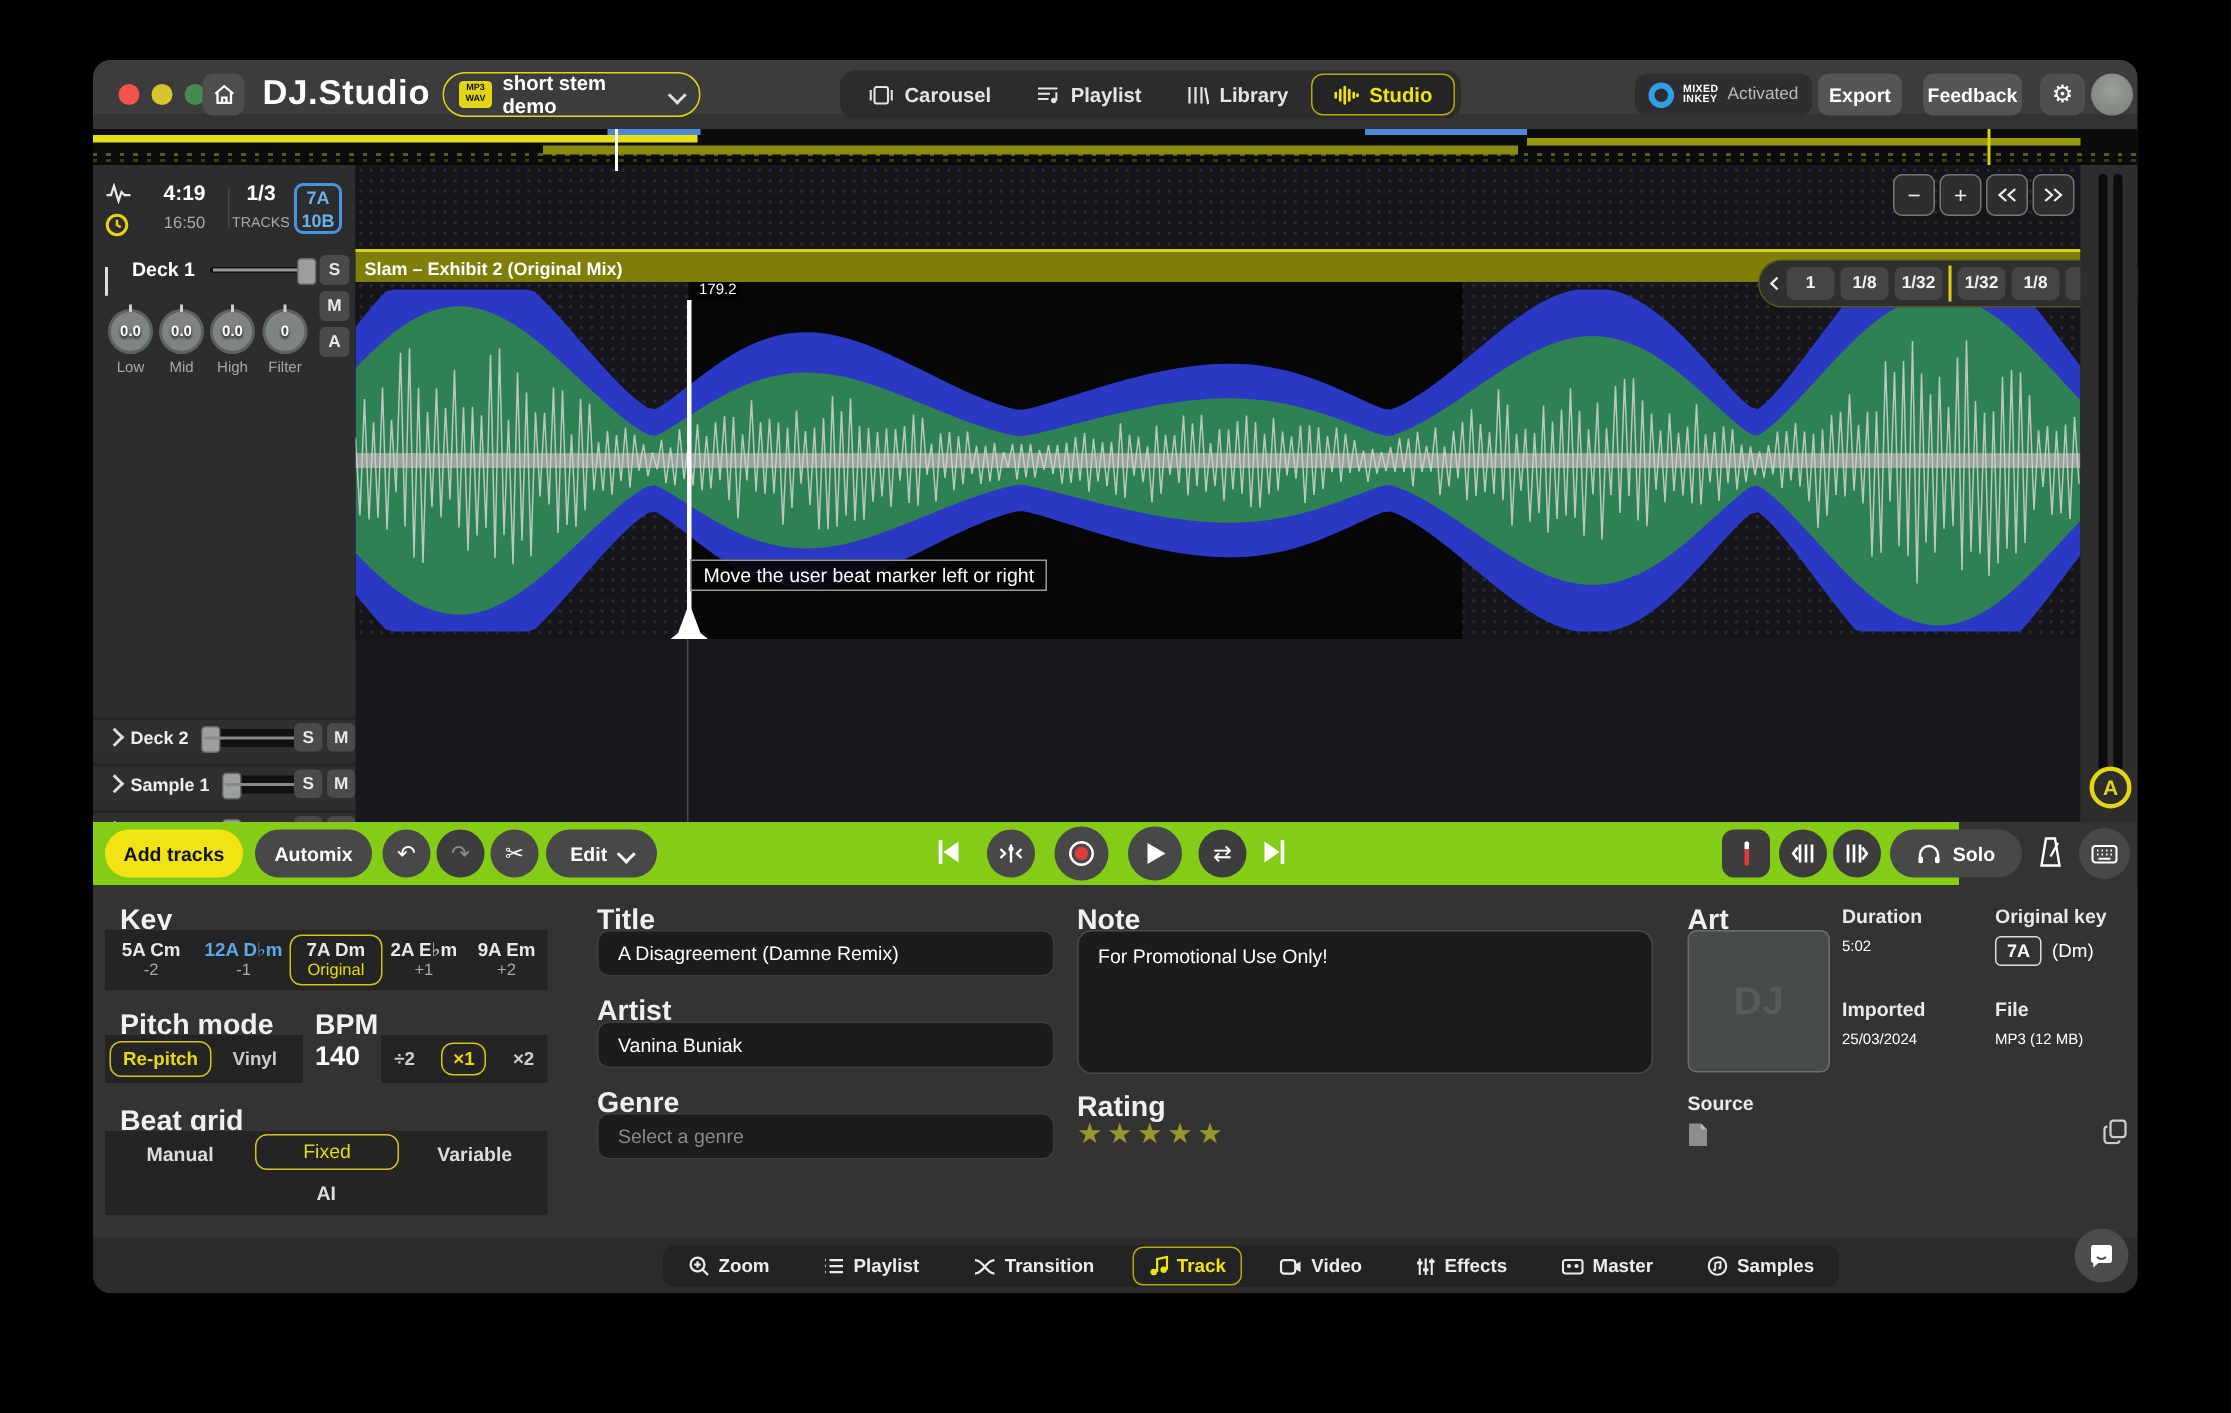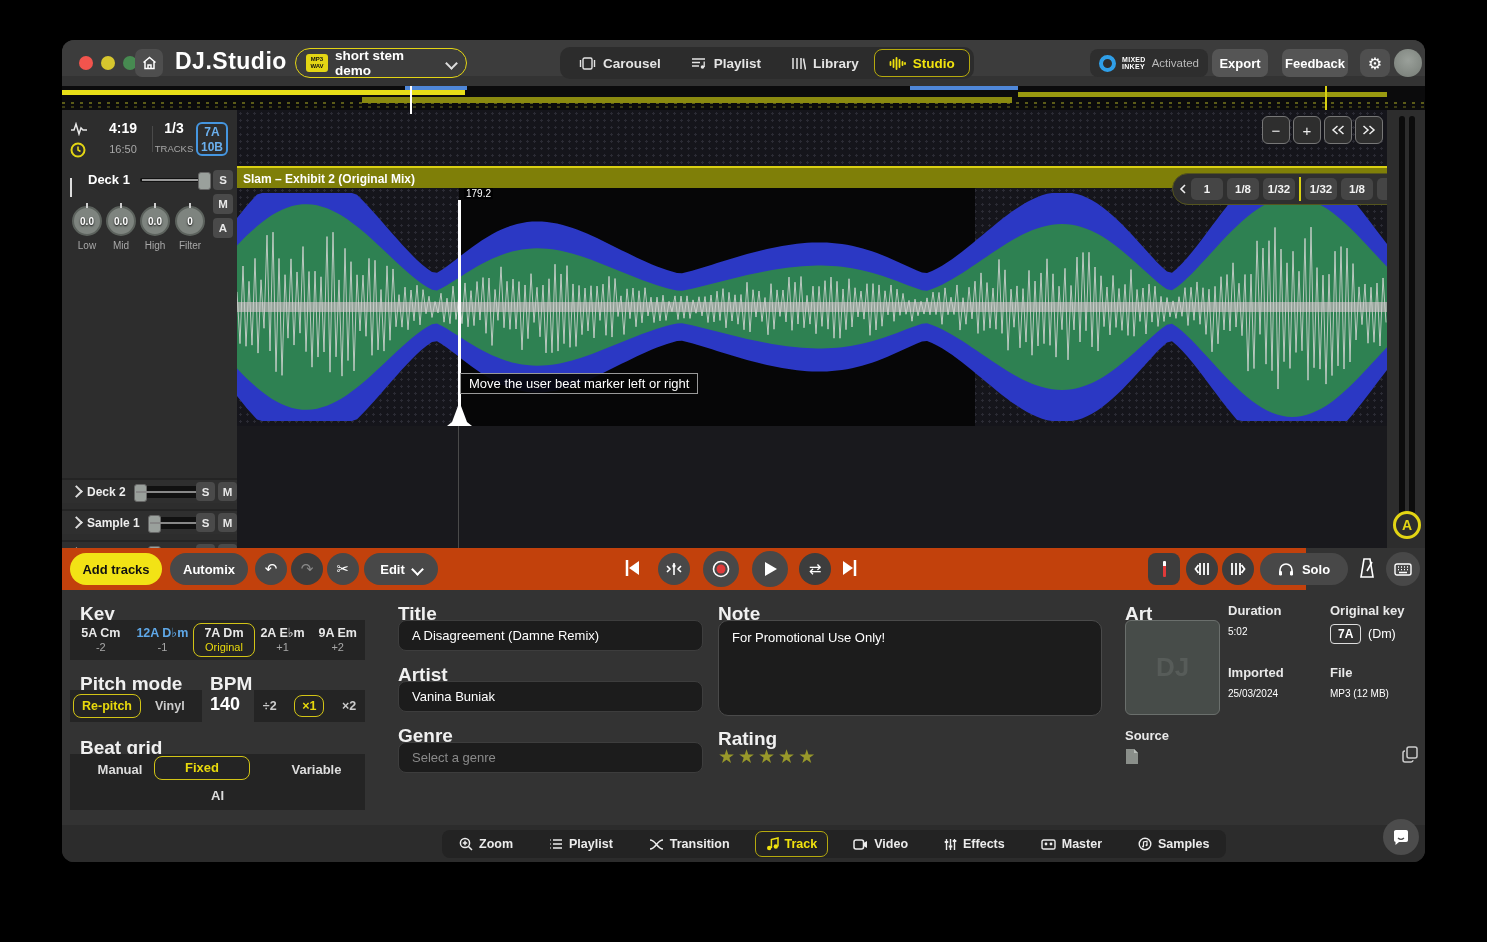--- a/index.html
+++ b/index.html
@@ -49,21 +49,21 @@
   .beatjump{left:935px;top:63px;height:30px;background:#2f2f2f;border:1px solid #55551e;border-radius:16px;display:flex;align-items:center;gap:4px;padding:0 6px;}
   .bjbtn{min-width:24px;height:22px;background:#454545;border-radius:5px;color:#f2f2f2;font-size:11.5px;font-weight:700;display:flex;align-items:center;justify-content:center;padding:0 4px;}
   .bjdiv{width:2px;height:24px;background:#d9d012;}
   .canvas{left:0;top:78px;width:1150px;height:238px;}
   .tooltip{left:223px;top:185px;background:rgba(5,5,5,.92);border:1px solid #999;color:#fff;font-size:13px;padding:2px 8px;white-space:nowrap;}
   .phlabel{left:227px;top:0px;color:#fff;font-size:10px;background:rgba(0,0,0,.7);padding:0 2px;}
   .rail{left:1325px;top:70px;width:38px;height:438px;background:#2d2d2d;}
   .railbar{width:6px;background:#0c0c0c;border-radius:3px;top:6px;height:398px;}
   .abadge{left:1331px;top:471px;width:28px;height:28px;border:3px solid #e3d514;border-radius:50%;box-sizing:border-box;color:#e3d514;font-weight:800;font-size:14px;display:flex;align-items:center;justify-content:center;background:#2d2d2d;}
   
-  .toolbar{left:0;top:508px;width:1244px;height:42px;background:#c2410c;}
+  .toolbar{left:0;top:508px;width:1244px;height:42px;background:#84cc16;}
   .pill{height:32px;border-radius:17px;display:flex;align-items:center;justify-content:center;font-size:13px;font-weight:700;}
   .cbtn{width:32px;height:32px;border-radius:50%;background:#484848;color:#fff;display:flex;align-items:center;justify-content:center;font-size:15px;}
   .marker-glyph{width:3px;height:16px;background:linear-gradient(#fff 0 5px,#e03a3a 5px 100%);border-radius:1px;}
   
   .details{left:0;top:550px;width:1363px;height:235px;background:#333;}
   .dlabel{color:#f0f0f0;font-size:19px;font-weight:700;}
   .panel{background:#242424;border-radius:0;box-sizing:border-box;}
   .keycell{text-align:center;}
   .keycell .k1{font-size:12.5px;font-weight:700;color:#e8e8e8;line-height:15px;}
   .keycell .k2{font-size:11px;color:#a8a8a8;line-height:13px;}
@@ -447,21 +447,21 @@
     </div>
     <div class="abs" style="left:148px;top:104px;color:#fff;font-size:18px;font-weight:600">140</div>
     <div class="abs panel" style="left:192px;top:100px;width:111px;height:32px;display:flex;align-items:center;justify-content:space-around">
       <span style="color:#ccc;font-size:12.5px;font-weight:600">÷2</span>
       <span class="ybox" style="color:#e8d90c;font-size:12.5px;font-weight:700;padding:3px 7px">×1</span>
       <span style="color:#ccc;font-size:12.5px;font-weight:600">×2</span>
     </div>
     <div class="abs dlabel" style="left:18px;top:147px">Beat grid</div>
     <div class="abs panel" style="left:8px;top:164px;width:295px;height:56px">
       <div class="abs" style="left:0;top:8px;width:100px;text-align:center;color:#ddd;font-size:13px;font-weight:600">Manual</div>
-      <div class="abs ybox" style="left:84px;top:2px;width:94px;height:22px;color:#e8d90c;font-size:13px;font-weight:700;text-align:center;line-height:22px">Fixed</div>
+      <div class="abs ybox" style="left:100px;top:2px;width:94px;height:22px;color:#e8d90c;font-size:13px;font-weight:400;text-align:center;line-height:22px">Fixed</div>
       <div class="abs" style="left:198px;top:8px;width:97px;text-align:center;color:#ddd;font-size:13px;font-weight:600">Variable</div>
       <div class="abs" style="left:0;top:34px;width:295px;text-align:center;color:#ddd;font-size:13px;font-weight:600">AI</div>
     </div>
 
     <div class="abs dlabel" style="left:336px;top:13px">Title</div>
     <input class="abs field" style="left: 336px; top: 30px; width: 305px; height: 31px;" value="A Disagreement (Damne Remix)">
     <div class="abs dlabel" style="left:336px;top:74px">Artist</div>
     <input class="abs field" style="left: 336px; top: 91px; width: 305px; height: 31px;" value="Vanina Buniak">
     <div class="abs dlabel" style="left:336px;top:135px">Genre</div>
     <input class="abs field" style="left: 336px; top: 152px; width: 305px; height: 31px;" placeholder="Select a genre">

